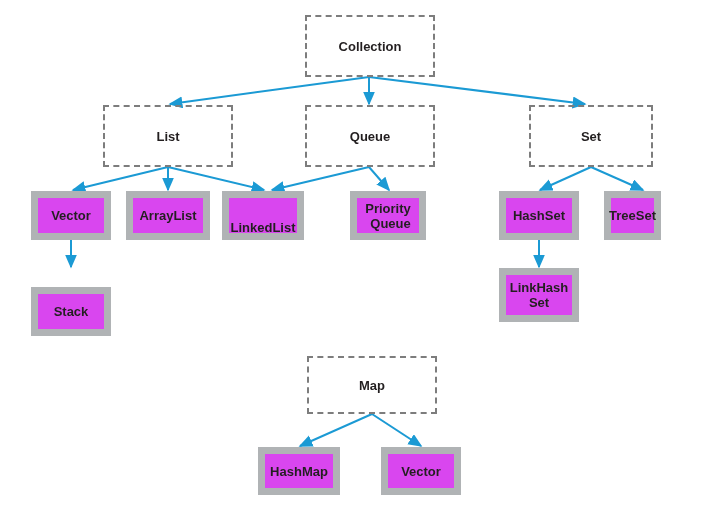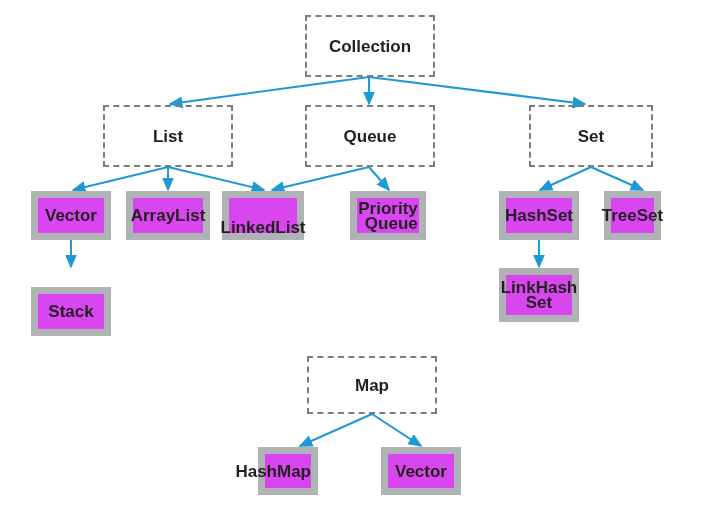--- a/index.html
+++ b/index.html
@@ -28,21 +28,21 @@
   }
   .node {
     position: absolute;
     box-sizing: border-box;
     display: flex;
     align-items: center;
     justify-content: center;
     text-align: center;
     color: #231f20;
     font-weight: bold;
-    font-size: 17px;
+    font-size: 13px;
     line-height: 15px;
     background: transparent;
   }
   .node.interface {
     border: 2px dashed #7d7d7d;
     background: transparent;
   }
   .node.concrete {
     border: 7px solid #b91c1c;
     background: #d946ef;
@@ -117,21 +117,21 @@
       <div class="node concrete" style="left: 31px; top: 268px; width: 80px; height: 49px; border-color: rgb(176, 179, 181); margin-top: 19px;">
         <span class="node-label" style="color: rgb(35, 31, 32);">Stack</span>
       </div>
       <div class="node concrete" style="left: 499px; top: 268px; width: 80px; height: 54px; border-color: rgb(176, 179, 181);">
         <span class="node-label" style="color: rgb(35, 31, 32);">LinkHash
 Set</span>
       </div>
       <div class="node interface" style="left: 307px; top: 356px; width: 130px; height: 58px; border-color: rgb(125, 125, 125);">
         <span class="node-label" style="color: rgb(35, 31, 32);">Map</span>
       </div>
-      <div class="node concrete" style="left: 258px; top: 447px; width: 60px; height: 48px; border-color: rgb(176, 179, 181); justify-content: flex-end;">
+      <div class="node concrete" style="left: 258px; top: 447px; width: 82px; height: 48px; border-color: rgb(176, 179, 181);">
         <span class="node-label" style="color: rgb(35, 31, 32);">HashMap</span>
       </div>
       <div class="node concrete" style="left: 381px; top: 447px; width: 80px; height: 48px; border-color: rgb(176, 179, 181);">
         <span class="node-label" style="color: rgb(35, 31, 32);">Vector</span>
       </div>
     </div>
 
 </div>
 
 </body></html>

